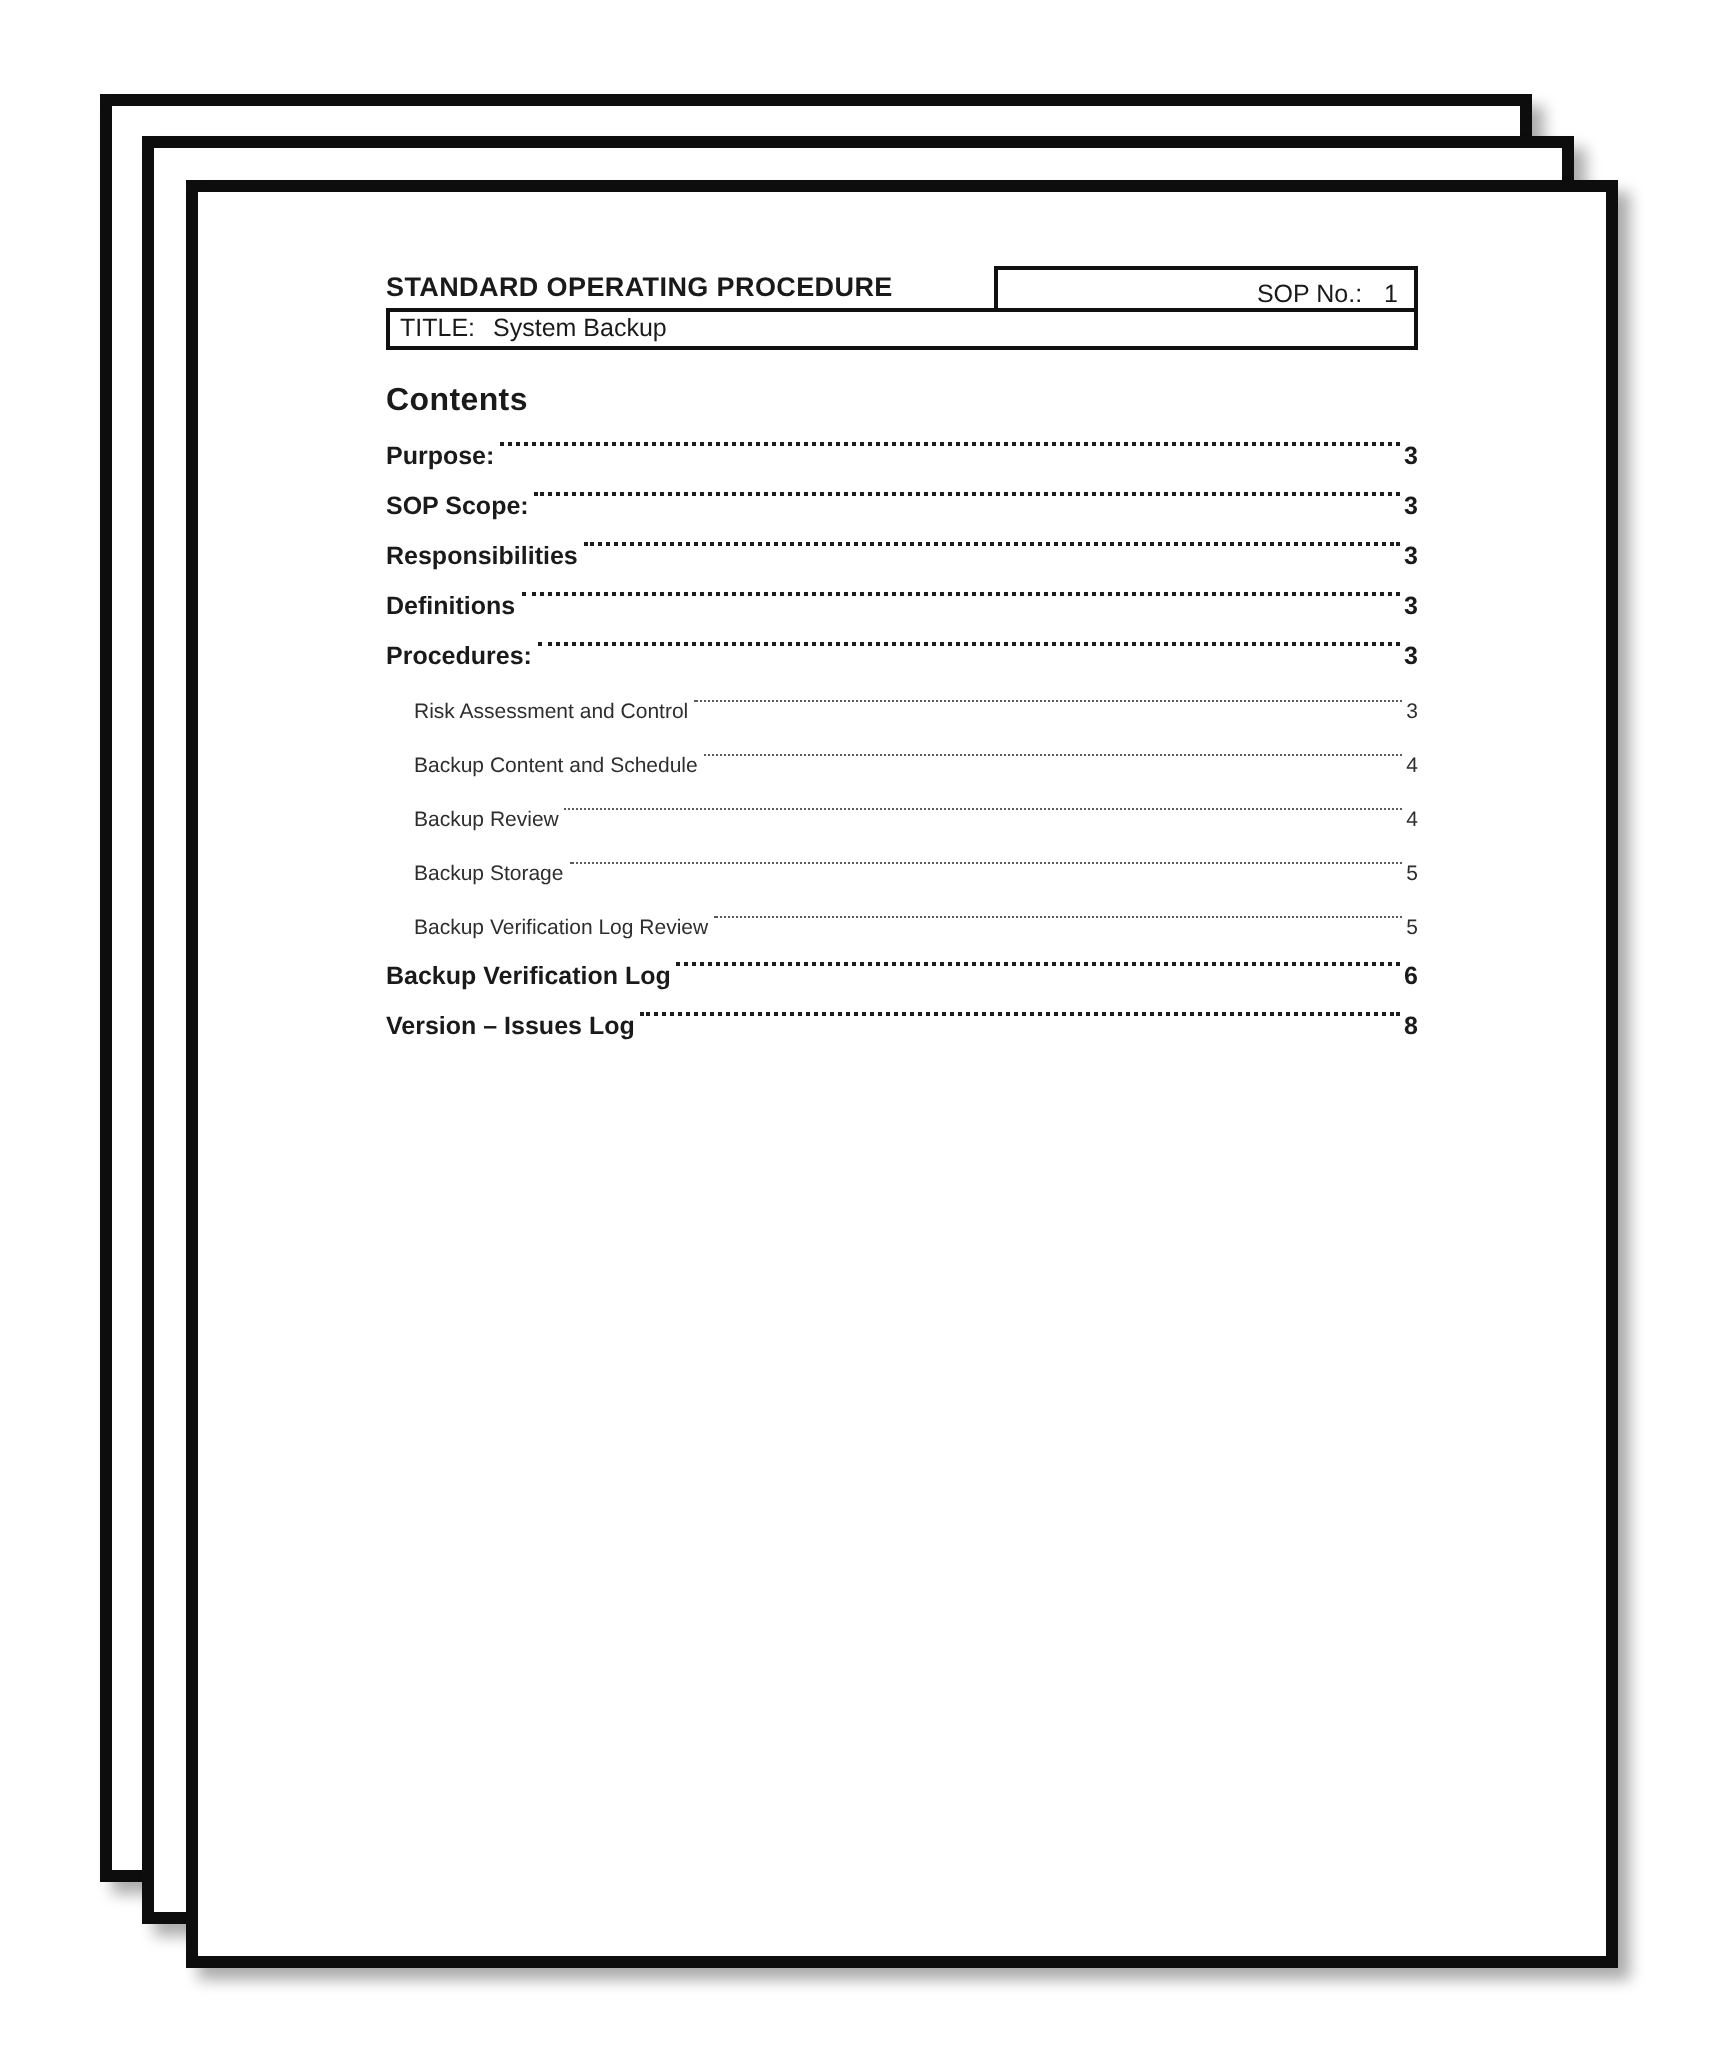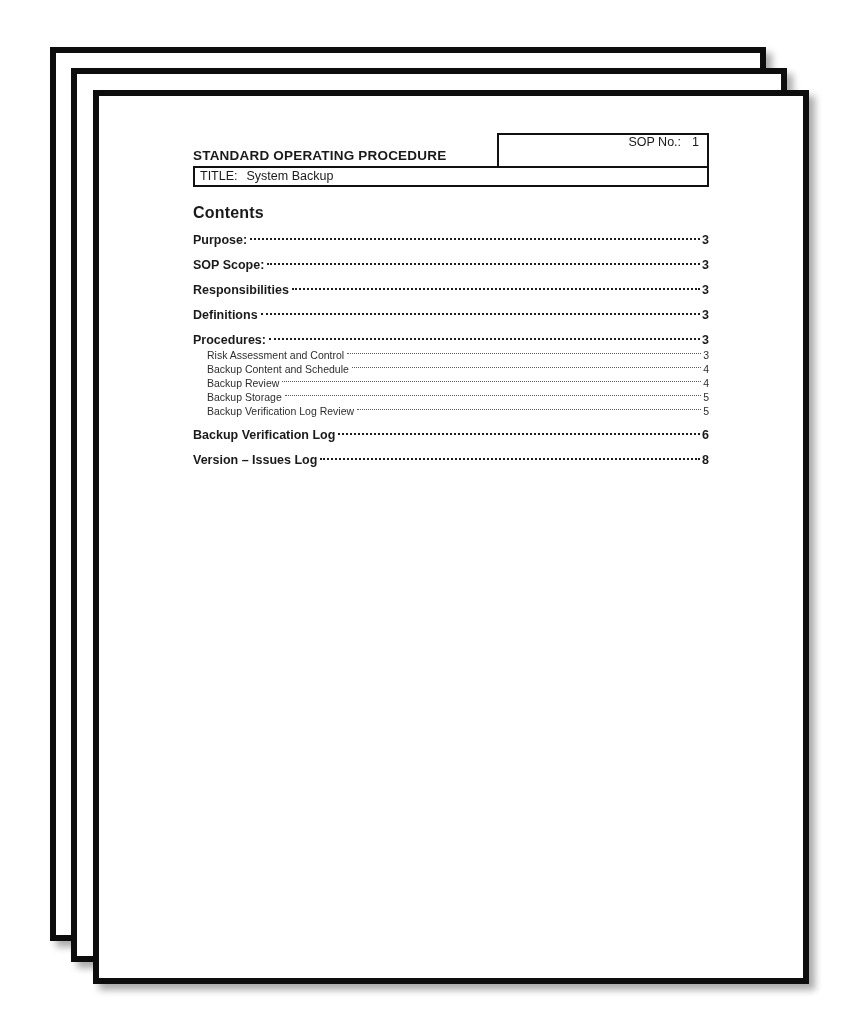--- a/index.html
+++ b/index.html
@@ -14,43 +14,43 @@
   .page-back  { left:50px; top:47px; }
   .page-mid   { left:71px; top:68px; }
   .page-front { left:93px; top:90px; }
 
   .content { position:absolute; inset:0; padding:37px 94px 0 94px; }
 
   
   .hdr-rowa { display:flex; justify-content:space-between; align-items:flex-end; }
   .doc-type { font-weight:bold; font-size:13.5px; letter-spacing:0.2px; padding-bottom:3px; white-space:nowrap; }
   .sop-box {
-    width:212px; height:35px; border:2px solid #111; margin-bottom:-2px;
-    display:flex; align-items:flex-start; justify-content:flex-end;
+    width:212px; height:23px; border:2px solid #111; margin-bottom:-2px;
+    display:flex; align-items:flex-end; justify-content:flex-end;
     padding-right:8px; font-size:12.5px; background:#fff; position:relative; z-index:2;
   }
   .sop-box .sop-val { margin-left:11px; }
 
   .hdr-table { width:100%; border-collapse:collapse; table-layout:fixed; }
   .hdr-table td { border:2px solid #111; background:#fff; }
   .title-cell { font-size:12.5px; padding:1px 5px 2px 5px; white-space:nowrap; }
   .title-cell .t-val { margin-left:9px; }
   .cell-top { height:30px; text-align:center; vertical-align:top; padding-top:2px; }
   .lbl { font-weight:bold; font-size:10.5px; line-height:13px; }
   .val { font-weight:normal; font-size:9.5px; color:#454545; line-height:12px; }
 
   
   .contents-heading { margin-top:17px; font-size:16px; font-weight:bold; letter-spacing:0.2px; }
   .toc { margin-top:5px; }
-  .toc-row { display:flex; align-items:center; }
+  .toc-row { display:flex; align-items:flex-start; }
   .toc-row .dots { flex:1; margin:0 2px 3px 3px; }
   .toc-row .pageno { white-space:nowrap; }
   .lvl1 { font-size:12.5px; font-weight:bold; margin-top:11px; }
   .lvl1 .dots { border-bottom:2px dotted #1c1c1c; }
-  .lvl2 { font-size:10.5px; font-weight:normal; color:#2e2e2e; margin-top:2px; padding-left:14px; }
+  .lvl2 { font-size:10.5px; font-weight:normal; color:#2e2e2e; margin-top:15px; padding-left:14px; }
   .lvl2 .dots { border-bottom:1px dotted #5a5a5a; margin-bottom:3px; }
 
   
   .page-footer {
     position:absolute; left:95px; right:92px; bottom:14px;
     display:flex; justify-content:space-between; align-items:baseline;
     font-family:"Liberation Serif", serif; font-size:11.5px; color:#333;
   }
   .footer-link { font-family:"Liberation Serif", serif; font-size:11.5px; text-decoration:underline; cursor:pointer; }
 </style>

